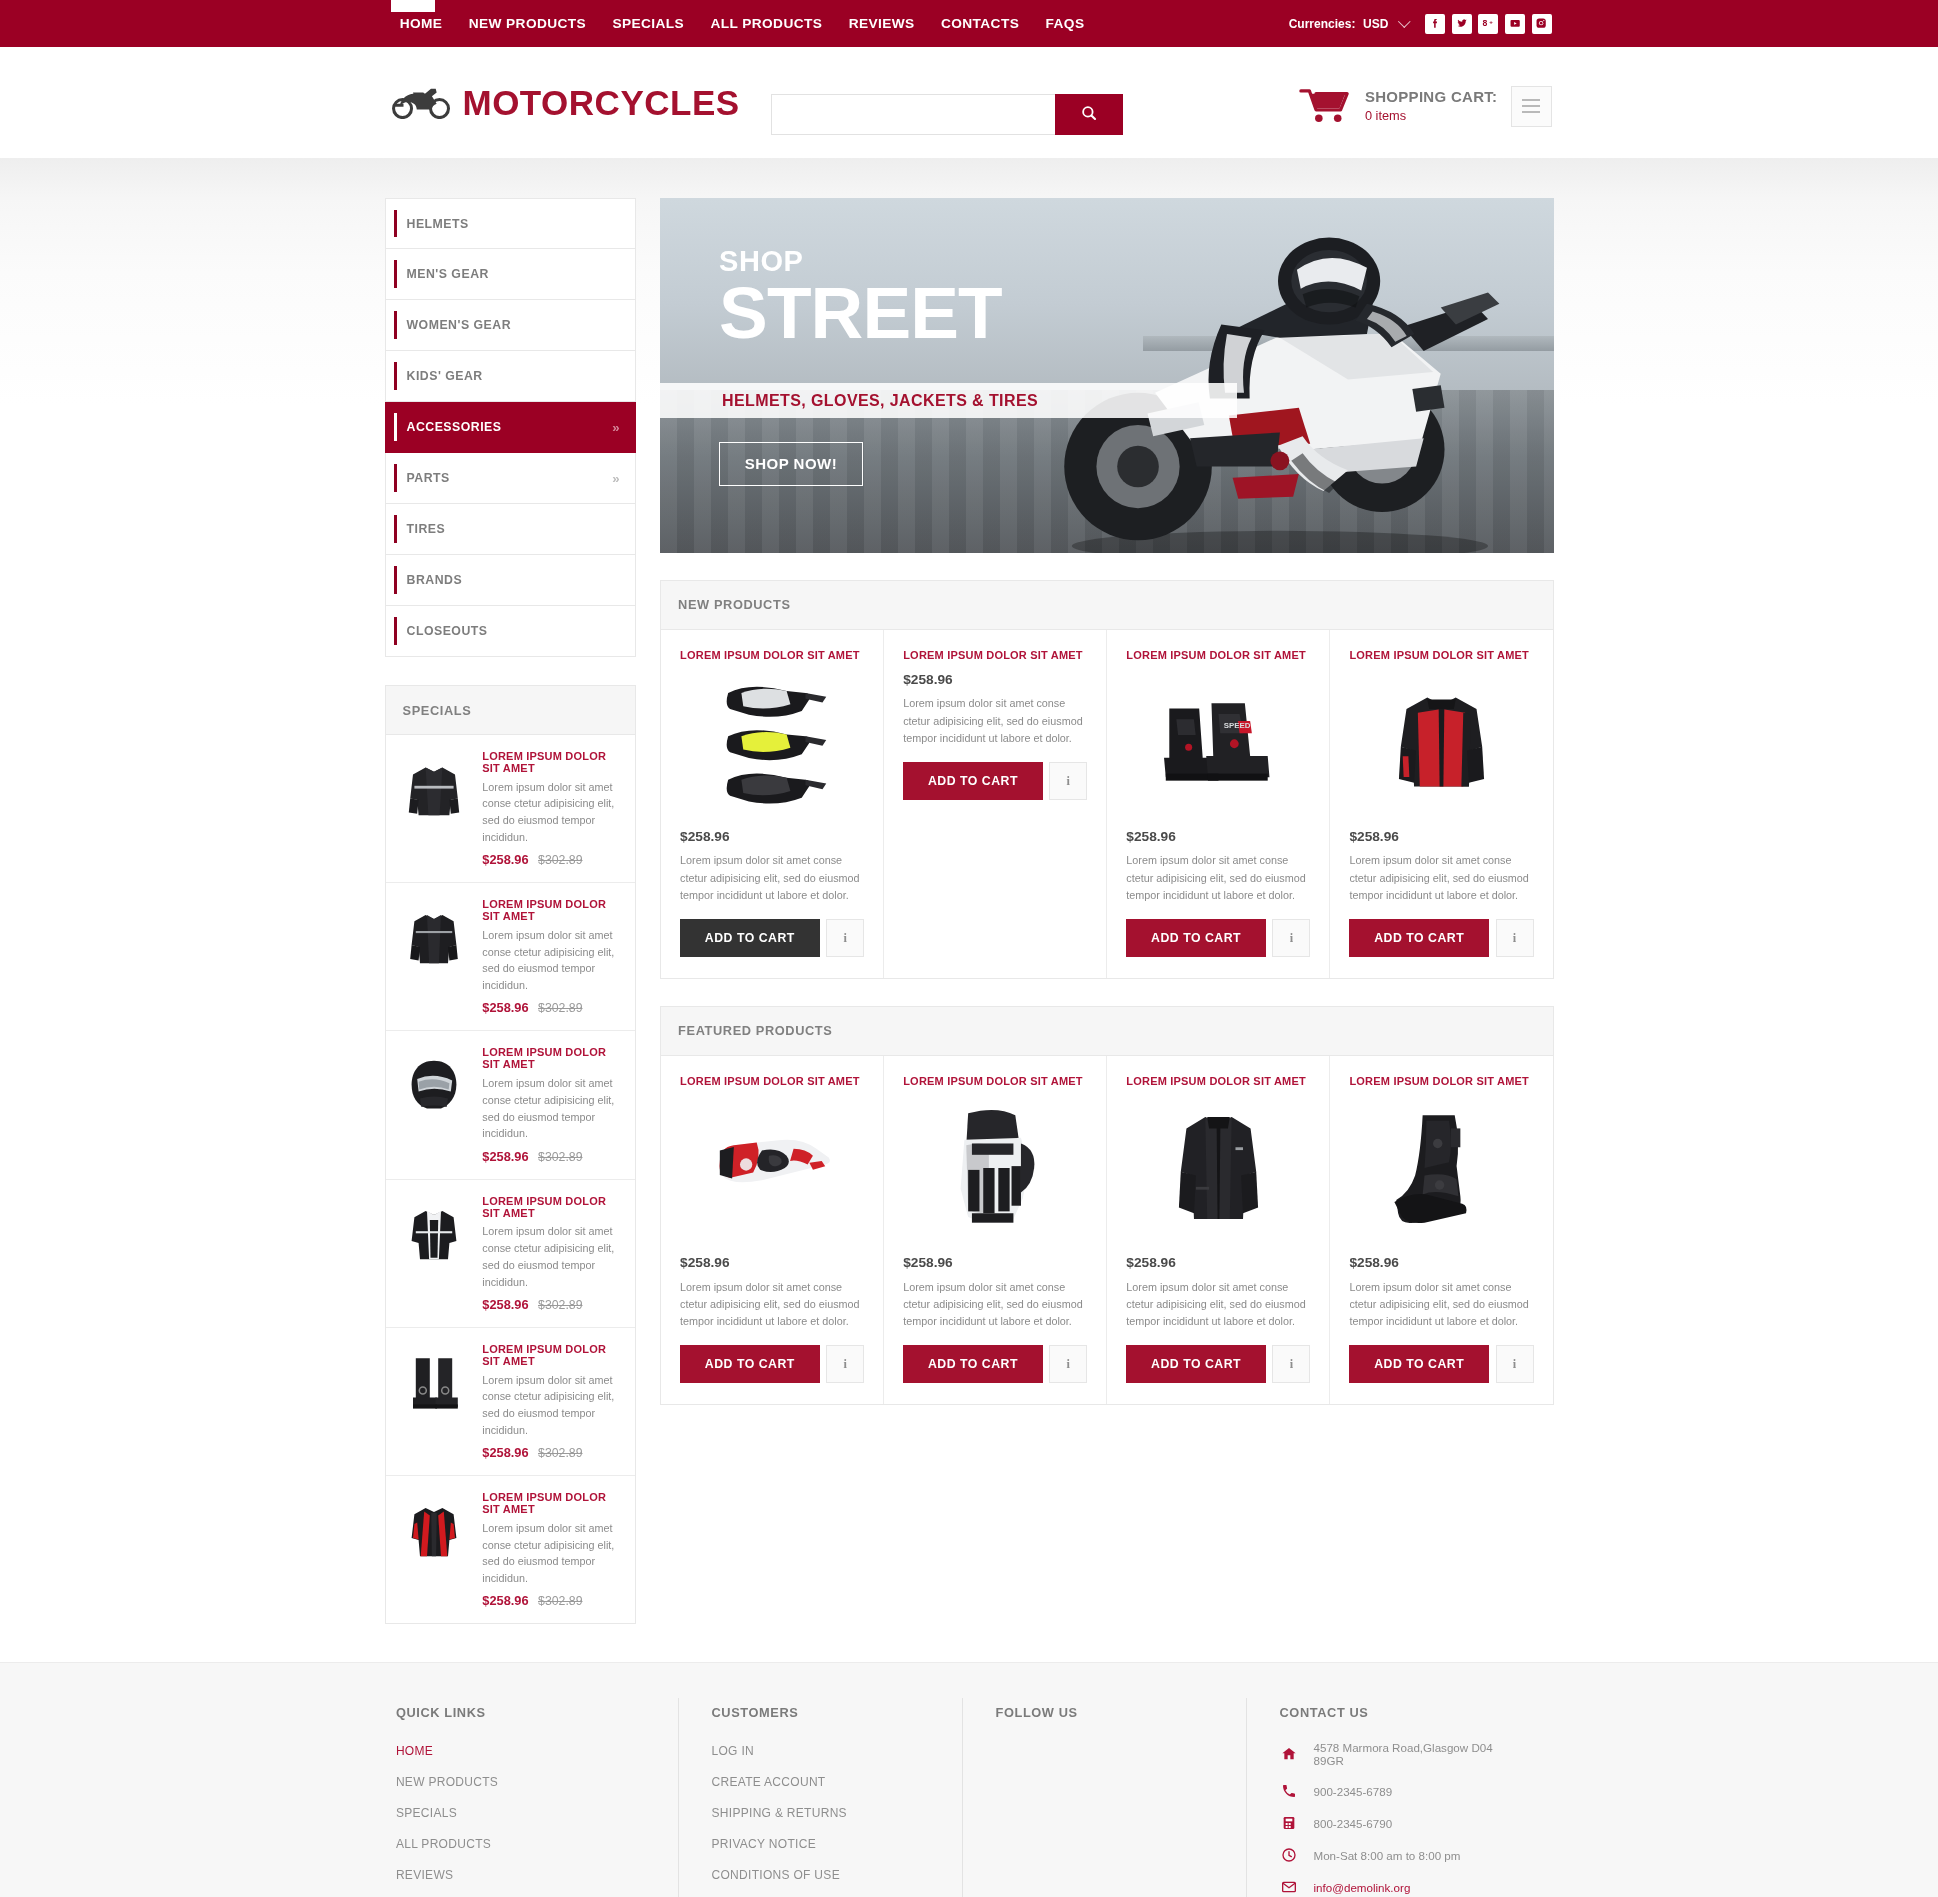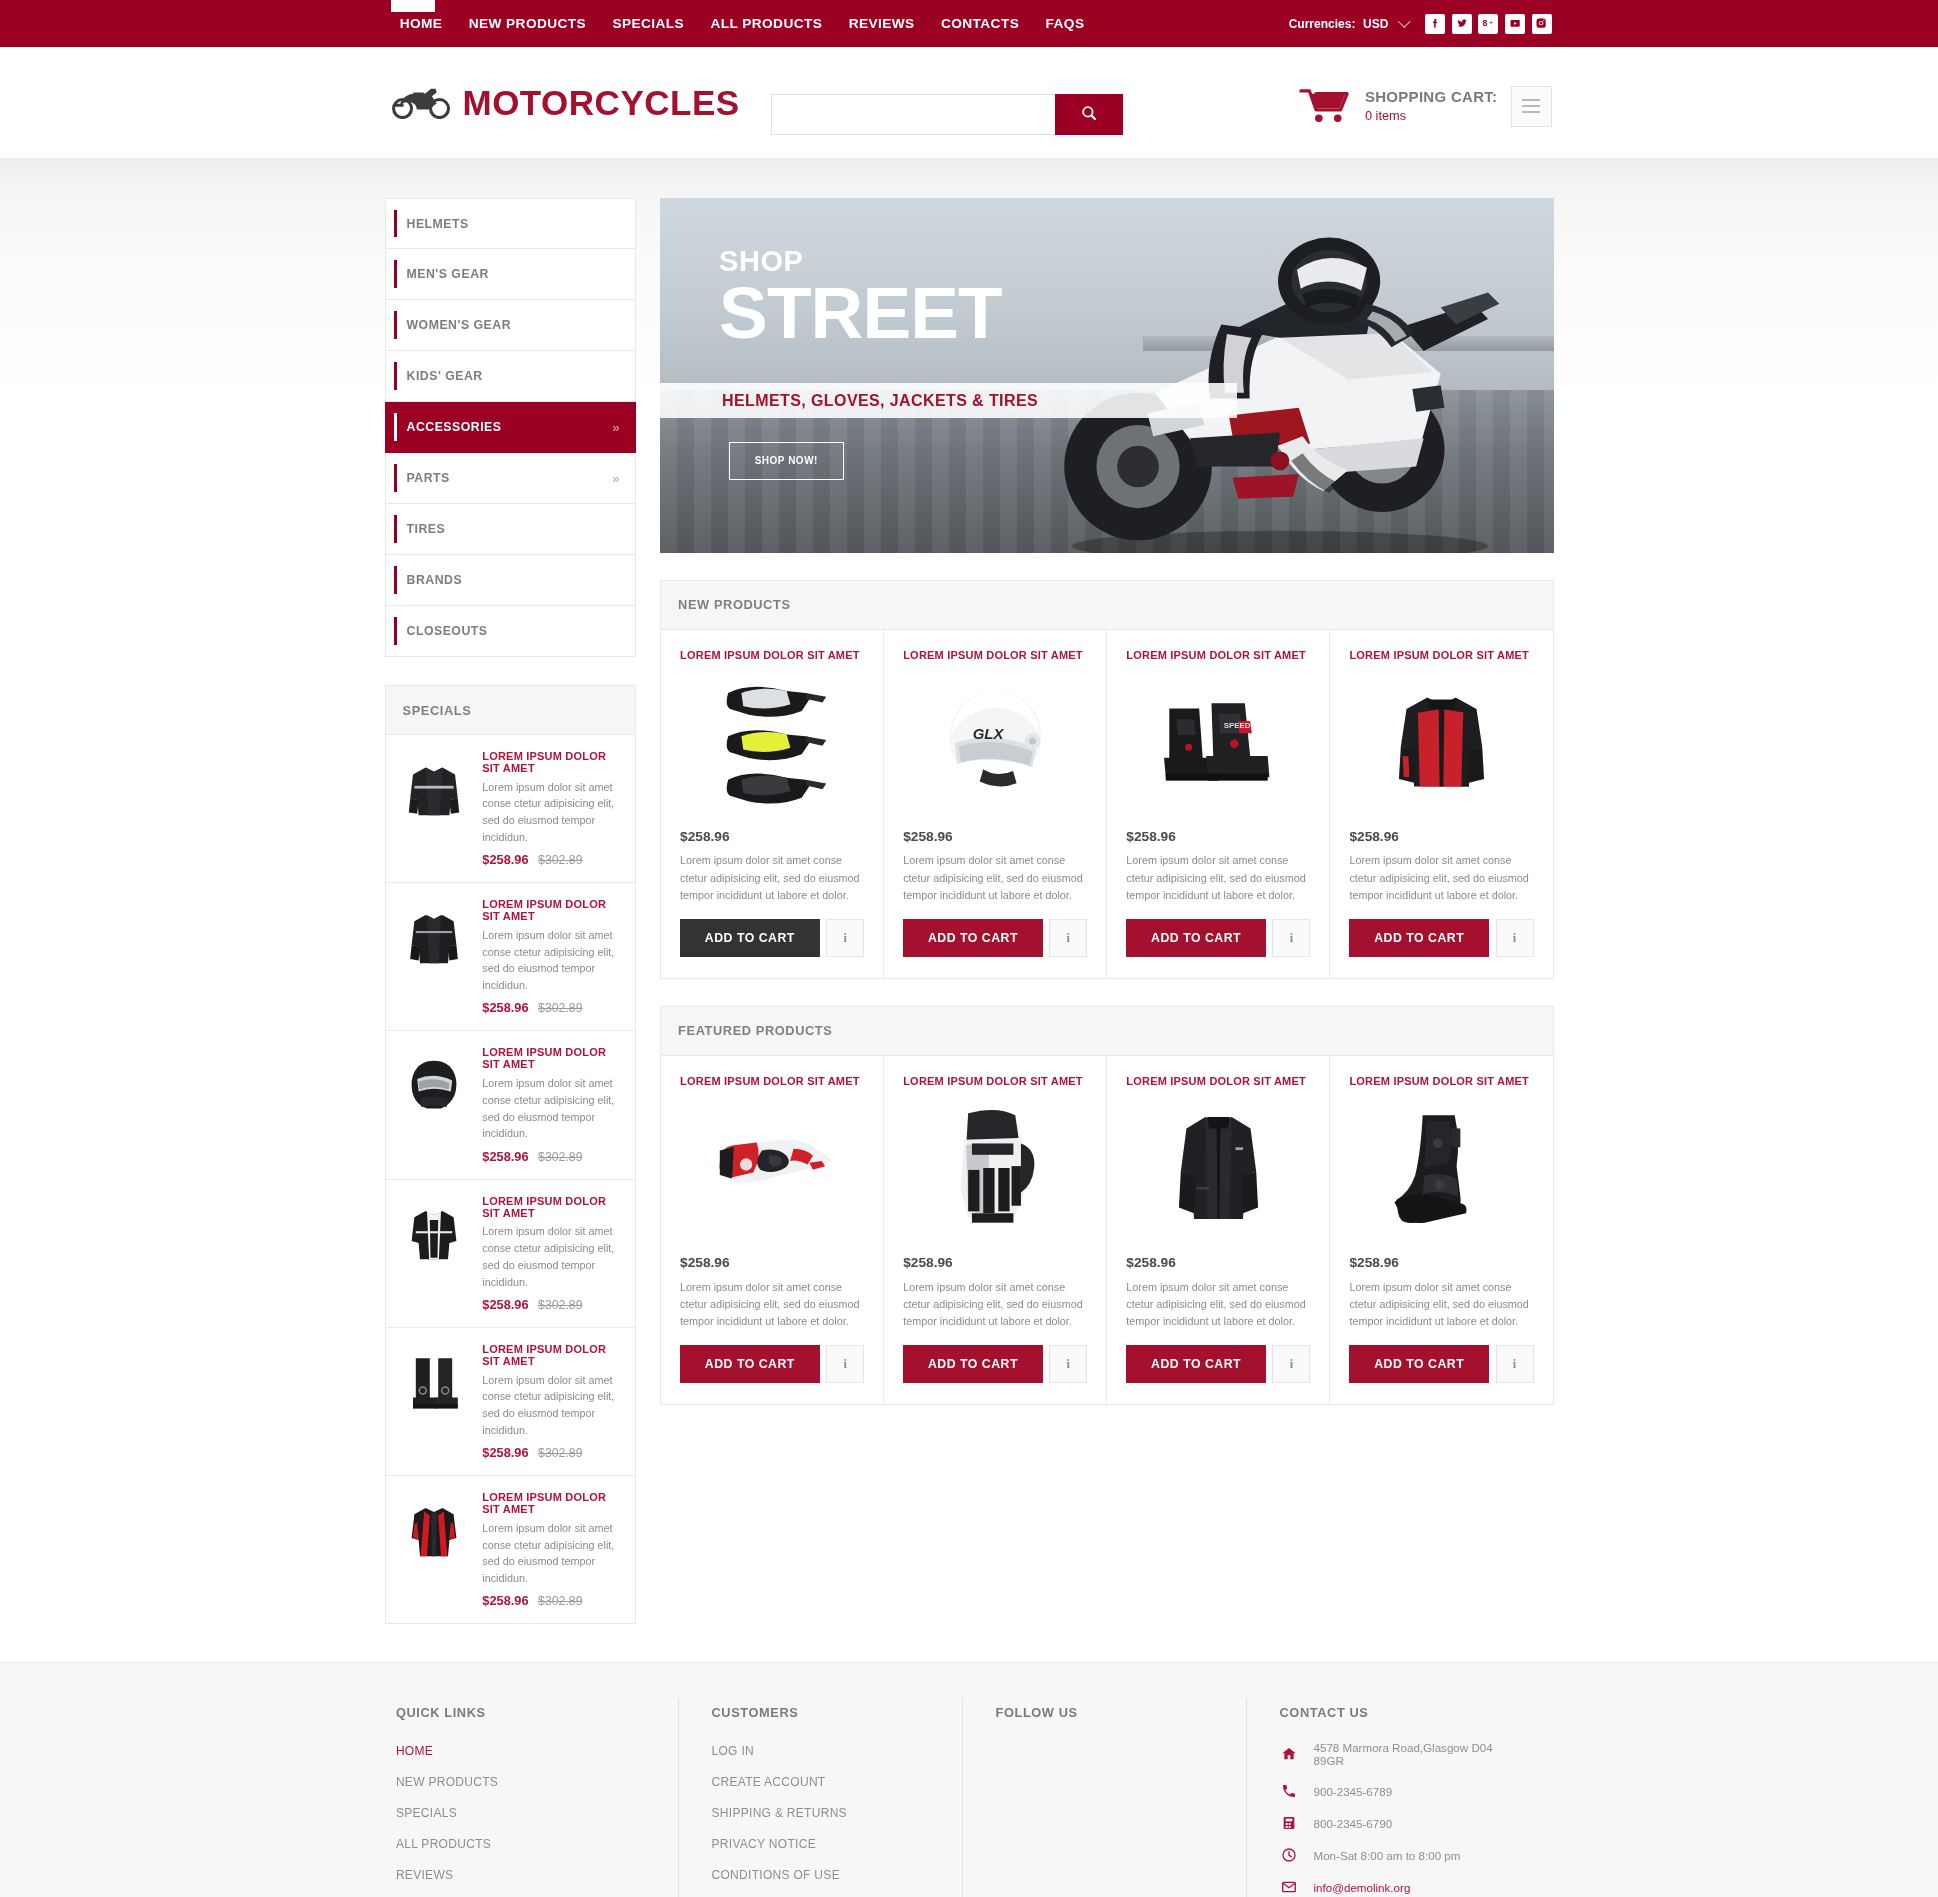--- a/index.html
+++ b/index.html
@@ -187,23 +187,23 @@
   .hero-band {
     position: absolute; left: 0; top: 185px; width: 577px; height: 35px;
     background: rgba(255,255,255,.88);
     display: flex; align-items: center; z-index: 5;
   }
   .hero-band span {
     font-size: 16px; font-weight: bold; color: #a4112f; letter-spacing: 0.4px;
     margin-left: 62px;
   }
   .hero-btn {
-    position: absolute; left: 69px; top: 244px; z-index: 5;
+    position: absolute; left: 59px; top: 244px; z-index: 5;
     border: 1.9px solid #ffffff; background: transparent;
-    color: #fff; font-size: 10px; font-weight: bold; letter-spacing: 0.5px;
+    color: #fff; font-size: 15px; font-weight: bold; letter-spacing: 0.5px;
     padding: 12.3px 24.6px; cursor: pointer; font-family: "Liberation Sans", sans-serif;
   }
 
   
   .prod-panel { border: 0.9px solid #e8e8e8; background: #fff; margin-top: 26.5px; }
   .prod-grid { display: flex; }
   .prod-card {
     flex: 1; border-right: 0.9px solid #ececec; padding: 19px 19px 21px 19px;
     min-width: 0;
   }
@@ -622,32 +622,20 @@
                 </div>
                 <div class="pc-price">$258.96</div>
                 <div class="pc-desc">Lorem ipsum dolor sit amet conse ctetur adipisicing elit, sed do eiusmod tempor incididunt ut labore et dolor.</div>
                 <div class="pc-actions">
                   <button class="btn-cart dark">ADD TO CART</button>
                   <button class="btn-info">i</button>
                 </div>
               </div>
               <div class="prod-card">
                 <div class="pc-title">LOREM IPSUM DOLOR SIT AMET</div>
-                <div class="pc-img">
-                  <svg viewBox="0 0 140 130" width="123" height="132">
-                    <path d="M70 8c34 0 52 24 52 52 0 10-2 18-6 24H24c-4-6-6-14-6-24C18 32 36 8 70 8z" fill="#f4f5f6"></path>
-                    <path d="M70 8c30 0 48 22 50 48-12-20-30-30-50-30S32 36 20 56C22 30 40 8 70 8z" fill="#ffffff"></path>
-                    <path d="M24 66 q46 -14 92 6 l-4 22 q-44 -16 -86 -4z" fill="#d8dcdf" opacity=".85"></path>
-                    <path d="M28 70 q42 -12 84 6 l-3 16 q-40 -14 -78 -4z" fill="#b9bfc4" opacity=".6"></path>
-                    <circle cx="112" cy="64" r="9" fill="#e4e6e8"></circle>
-                    <circle cx="112" cy="64" r="4" fill="#c2c6c9"></circle>
-                    <text x="44" y="62" font-size="17" font-weight="bold" fill="#2a2a2e" font-family="Liberation Sans, sans-serif" font-style="italic">GLX</text>
-                    <path d="M56 96 q16 10 34 2 l4 14 q-20 8 -42 -2z" fill="#2a2a2e"></path>
-                  </svg>
-                </div>
                 <div class="pc-price">$258.96</div>
                 <div class="pc-desc">Lorem ipsum dolor sit amet conse ctetur adipisicing elit, sed do eiusmod tempor incididunt ut labore et dolor.</div>
                 <div class="pc-actions">
                   <button class="btn-cart">ADD TO CART</button>
                   <button class="btn-info">i</button>
                 </div>
               </div>
               <div class="prod-card">
                 <div class="pc-title">LOREM IPSUM DOLOR SIT AMET</div>
                 <div class="pc-img">

